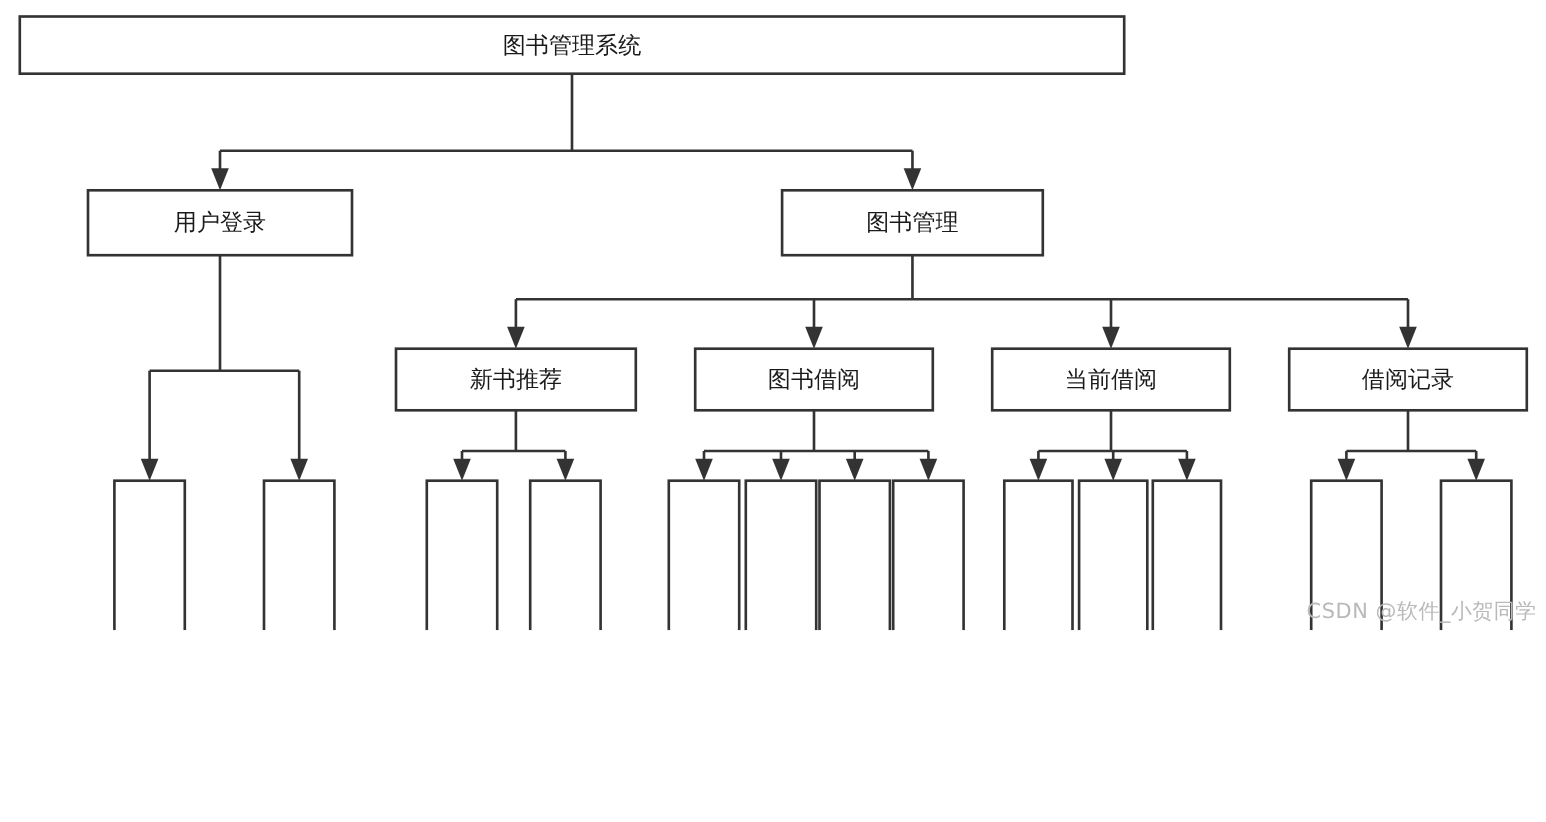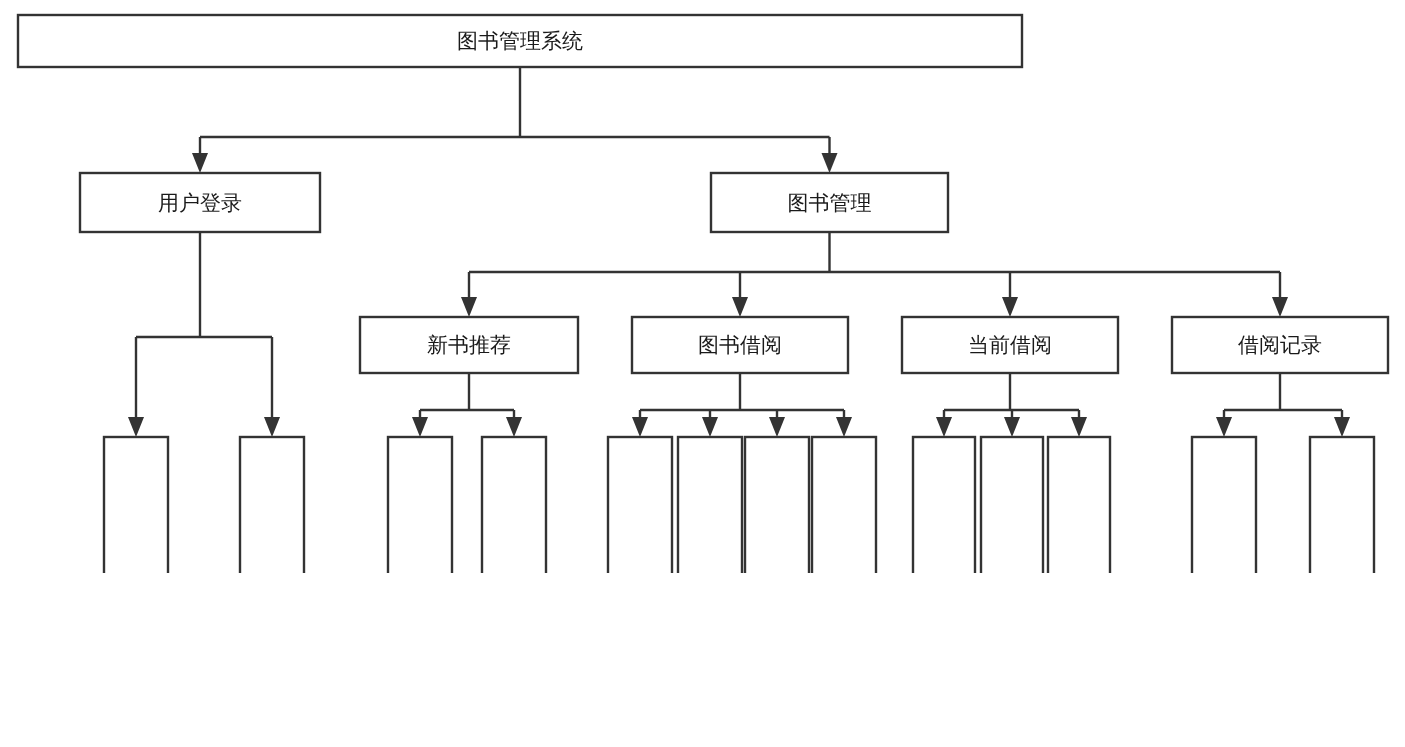--- a/index.html
+++ b/index.html
@@ -174,14 +174,15 @@
       <div class="leaf-label" style="left: 678px; top: 443px; width: 64px; height: 288px; display: flex; align-items: center; justify-content: center;">新增图书（管理员）</div>
       <div class="leaf-label" style="left: 745px; top: 443px; width: 64px; height: 288px; display: flex; align-items: center; justify-content: center;">编辑图书（管理员）</div>
       <div class="leaf-label" style="left: 812px; top: 443px; width: 64px; height: 288px; display: flex; align-items: center; justify-content: center;">借阅图书</div>
       <div class="leaf-label" style="left: 913px; top: 443px; width: 62px; height: 288px; display: flex; align-items: center; justify-content: center;">查询图书</div>
       <div class="leaf-label" style="left: 981px; top: 443px; width: 62px; height: 288px; display: flex; align-items: center; justify-content: center;">归还图书</div>
       <div class="leaf-label" style="left: 1048px; top: 443px; width: 62px; height: 288px; display: flex; align-items: center; justify-content: center;">确认归还（管理员）</div>
       <div class="leaf-label" style="left: 1192px; top: 443px; width: 64px; height: 288px; display: flex; align-items: center; justify-content: center;">新增借阅记录</div>
       <div class="leaf-label" style="left: 1310px; top: 443px; width: 64px; height: 288px; display: flex; align-items: center; justify-content: center;">查询借阅记录</div>
     </div>
 
+  <div class="watermark">CSDN @软件_小贺同学</div>
 
 </div>
 
 </body></html>

